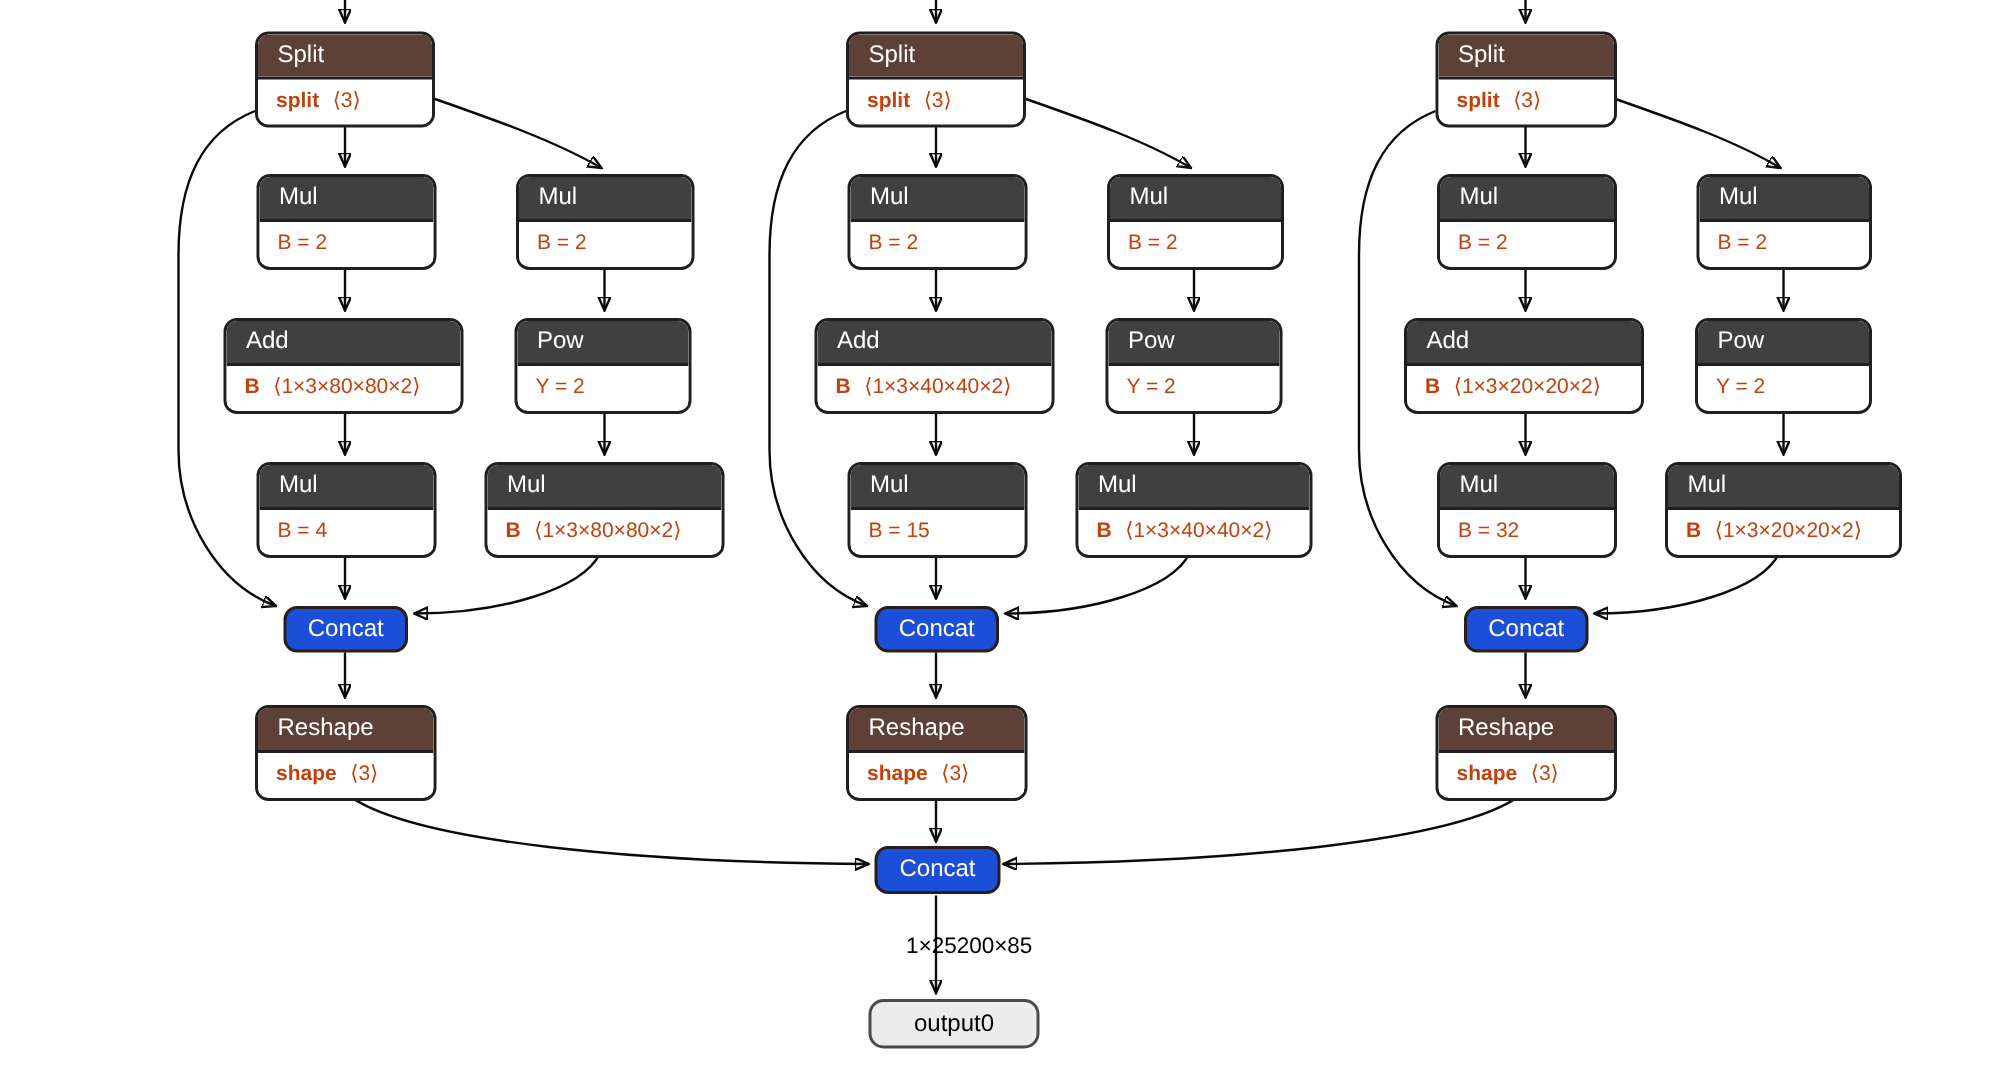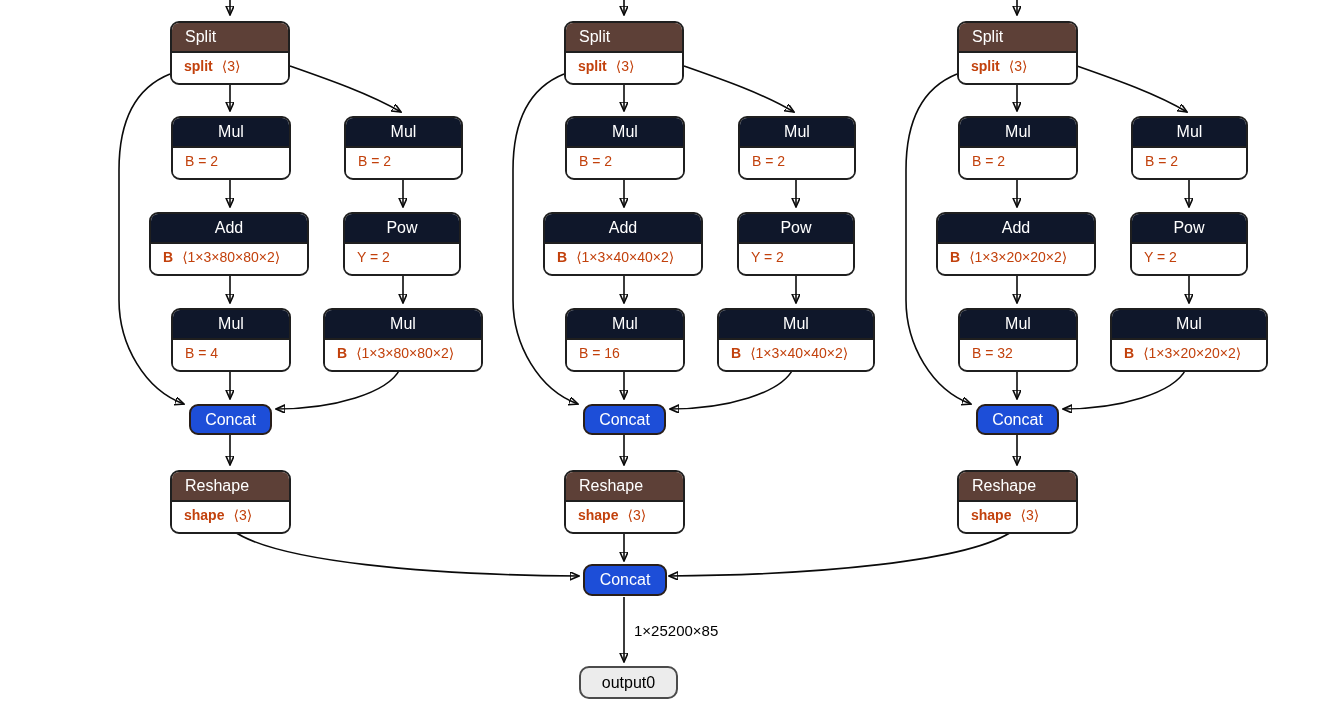--- a/index.html
+++ b/index.html
@@ -8,21 +8,21 @@
     font-family:"Liberation Sans","DejaVu Sans",sans-serif;
   }
   #edges{position:absolute;left:0;top:0;width:1344px;height:724px;}
   #edges path{fill:none;stroke:#0a0a0a;stroke-width:1.6px;}
   .node{
     position:absolute;box-sizing:border-box;height:64px;
     border:2px solid #1f1f1f;border-radius:9px;background:#ffffff;overflow:hidden;
   }
   .hdr{height:28px;line-height:28px;padding:0 13px;color:#ffffff;font-size:16px;white-space:nowrap;}
   .hdr.brown{background:#5d4037;}
-  .hdr.black{background:#0f172a;text-align:center;}
+  .hdr.black{background:#404040;}
   .attr{
     height:28px;line-height:26px;padding:0 12px;background:#ffffff;color:#c2410c;
     font-size:14px;border-top:2px solid #1f1f1f;white-space:nowrap;
   }
   .attr b{font-weight:bold;margin-right:9px;}
   .pill{
     position:absolute;box-sizing:border-box;height:31px;line-height:27px;
     background:#1d4ed8;border:2px solid #291e18;border-radius:9px;
     color:#fff;font-size:16px;text-align:center;white-space:nowrap;
   }
@@ -137,21 +137,21 @@
   <div class="node" style="left:543px;top:212px;width:160px">
     <div class="hdr black">Add</div>
     <div class="attr"><b>B</b><span>⟨1×3×40×40×2⟩</span></div>
   </div>
   <div class="node" style="left:737px;top:212px;width:118px">
     <div class="hdr black">Pow</div>
     <div class="attr">Y = 2</div>
   </div>
   <div class="node" style="left:565px;top:308px;width:120px">
     <div class="hdr black">Mul</div>
-    <div class="attr">B = 16</div>
+    <div class="attr">B = 15</div>
   </div>
   <div class="node" style="left:717px;top:308px;width:158px">
     <div class="hdr black">Mul</div>
     <div class="attr"><b>B</b><span>⟨1×3×40×40×2⟩</span></div>
   </div>
   <div class="pill" style="left:583px;top:404px;width:83px">Concat</div>
   <div class="node" style="left:564px;top:470px;width:121px">
     <div class="hdr brown">Reshape</div>
     <div class="attr"><b>shape</b><span>⟨3⟩</span></div>
   </div>
@@ -184,16 +184,16 @@
     <div class="hdr black">Mul</div>
     <div class="attr"><b>B</b><span>⟨1×3×20×20×2⟩</span></div>
   </div>
   <div class="pill" style="left:976px;top:404px;width:83px">Concat</div>
   <div class="node" style="left:957px;top:470px;width:121px">
     <div class="hdr brown">Reshape</div>
     <div class="attr"><b>shape</b><span>⟨3⟩</span></div>
   </div>
 
   <div class="pill final" style="left:583px;top:564px;width:84px">Concat</div>
-  <div class="edge-label" style="left:634px;top:622px">1×25200×85</div>
-  <div class="out" style="left:579px;top:666px;width:99px">output0</div>
+  <div class="edge-label" style="left:604px;top:622px">1×25200×85</div>
+  <div class="out" style="left:579px;top:666px;width:114px">output0</div>
 
 </div>
 
 </body></html>

